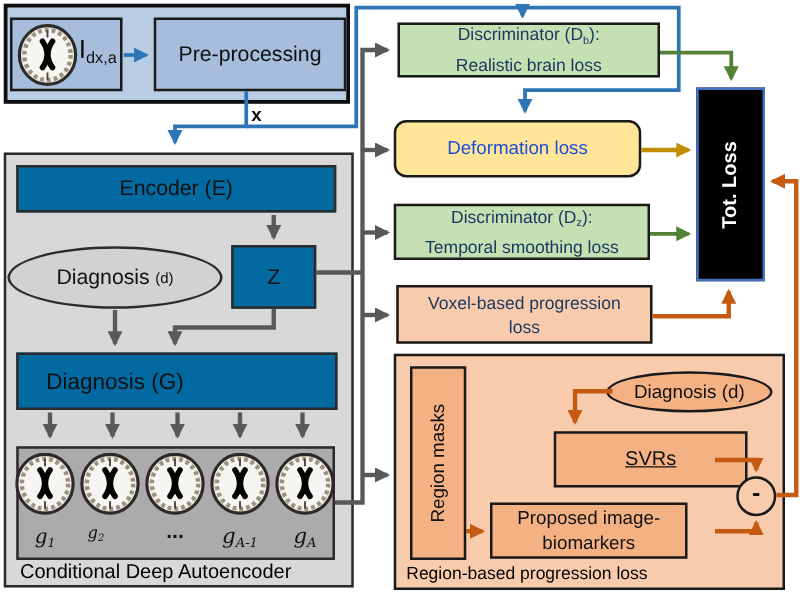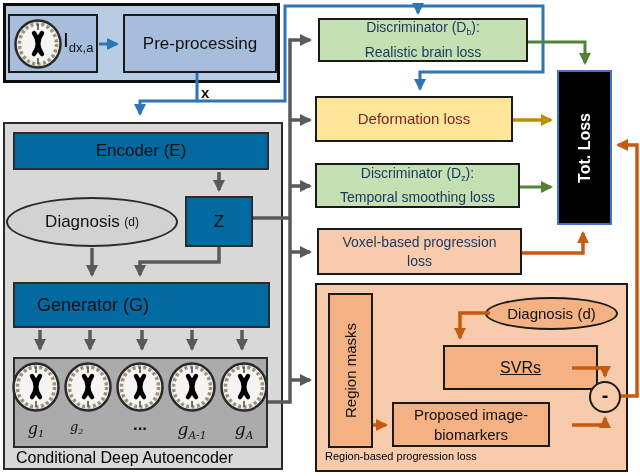--- a/index.html
+++ b/index.html
@@ -14,21 +14,21 @@
   }
   .ellipse{border-radius:50%;}
   
   .blue-panel{background:#b8cce4;border-width:3px;border-color:#0d0d0d;}
   .blue-box{background:#a6bedb;}
   .grey-panel{background:#d8d8d8;border-color:#2b2b2b;}
   .grey-box{background:#0369a1;border-color:#2b2b2b;}
   .grey-box-dark{background:#ababab;border-color:#2b2b2b;}
   .grey-ellipse{background:#d2d2d2;border-color:#2b2b2b;}
   .green-box{background:#c5e0b3;color:#17375e;}
-  .yellow-box{background:#ffe598;color:#7f1d1d;}
+  .yellow-box{background:#ffe598;color:#1d4ed8;border-radius:10px;}
   .salmon-box{background:#f8cbad;color:#17375e;}
   .region-panel{background:#f8cbad;}
   .region-inner{background:#f4b183;}
   .black-box{background:#000;border:2px solid #4472c4;color:#fff;}
   
   .t14{font-size:14px;line-height:19px;}
   .t15{font-size:15px;line-height:20px;}
   .t16{font-size:16px;}
   .t17{font-size:17px;}
   .sub{font-size:0.62em;vertical-align:-0.35em;}
@@ -70,21 +70,21 @@
   <div class="box grey-box t17" style="left:13px;top:132px;width:256px;height:38px;">
     <span>Encoder (E)</span>
   </div>
   <div class="box grey-ellipse ellipse" style="left:6px;top:197px;width:172px;height:50px;">
     <span class="t17">Diagnosis</span>&nbsp;<span style="font-size:12px;">(d)</span>
   </div>
   <div class="box grey-box t17" style="left:185px;top:196px;width:68px;height:51px;">
     <span>Z</span>
   </div>
   <div class="box grey-box" style="left:13px;top:282px;width:257px;height:46px;">
-    <span style="position:absolute;left:22px;top:11px;font-size:18px;">Generator (G)</span>
+    <span style="position:absolute;left:22px;top:11px;font-size:18px;">Diagnosis (G)</span>
   </div>
   <div class="box grey-box-dark" style="left:13px;top:357px;width:255px;height:91px;"></div>
 
   <svg width="50" height="50" viewBox="0 0 100 100" class="abs" style="left:11px;top:362px;">
       <use href="#brain"></use>
     </svg>
   <svg width="50" height="50" viewBox="0 0 100 100" class="abs" style="left:63px;top:362px;">
       <use href="#brain"></use>
     </svg>
   <svg width="50" height="50" viewBox="0 0 100 100" class="abs" style="left:115px;top:362px;">
@@ -146,21 +146,21 @@
   </div>
   <div class="box region-inner t15" style="left:392px;top:402px;width:158px;height:45px;">
     <div>
       <div>Proposed image-</div>
       <div>biomarkers</div>
     </div>
   </div>
   <div class="box ellipse" style="left:589px;top:381px;width:32px;height:32px;background:#f8cbad;">
     <span style="font-size:20px;font-weight:bold;margin-top:-4px;">-</span>
   </div>
-  <div class="caption" style="left:325px;top:450px;font-size:11px;">Region-based progression loss</div>
+  <div class="caption" style="left:325px;top:450px;font-size:14px;">Region-based progression loss</div>
 
   <svg class="overlay" width="640" height="476" viewBox="0 0 640 476">
     <defs>
       <marker id="ah-blue" markerUnits="userSpaceOnUse" markerWidth="14" markerHeight="14" refX="10" refY="6" orient="auto">
           <path d="M0,0 L12,6 L0,12 Z" fill="#2e75b6"></path>
         </marker>
       <marker id="ah-grey" markerUnits="userSpaceOnUse" markerWidth="14" markerHeight="14" refX="10" refY="6" orient="auto">
           <path d="M0,0 L12,6 L0,12 Z" fill="#595959"></path>
         </marker>
       <marker id="ah-green" markerUnits="userSpaceOnUse" markerWidth="14" markerHeight="14" refX="10" refY="6" orient="auto">

